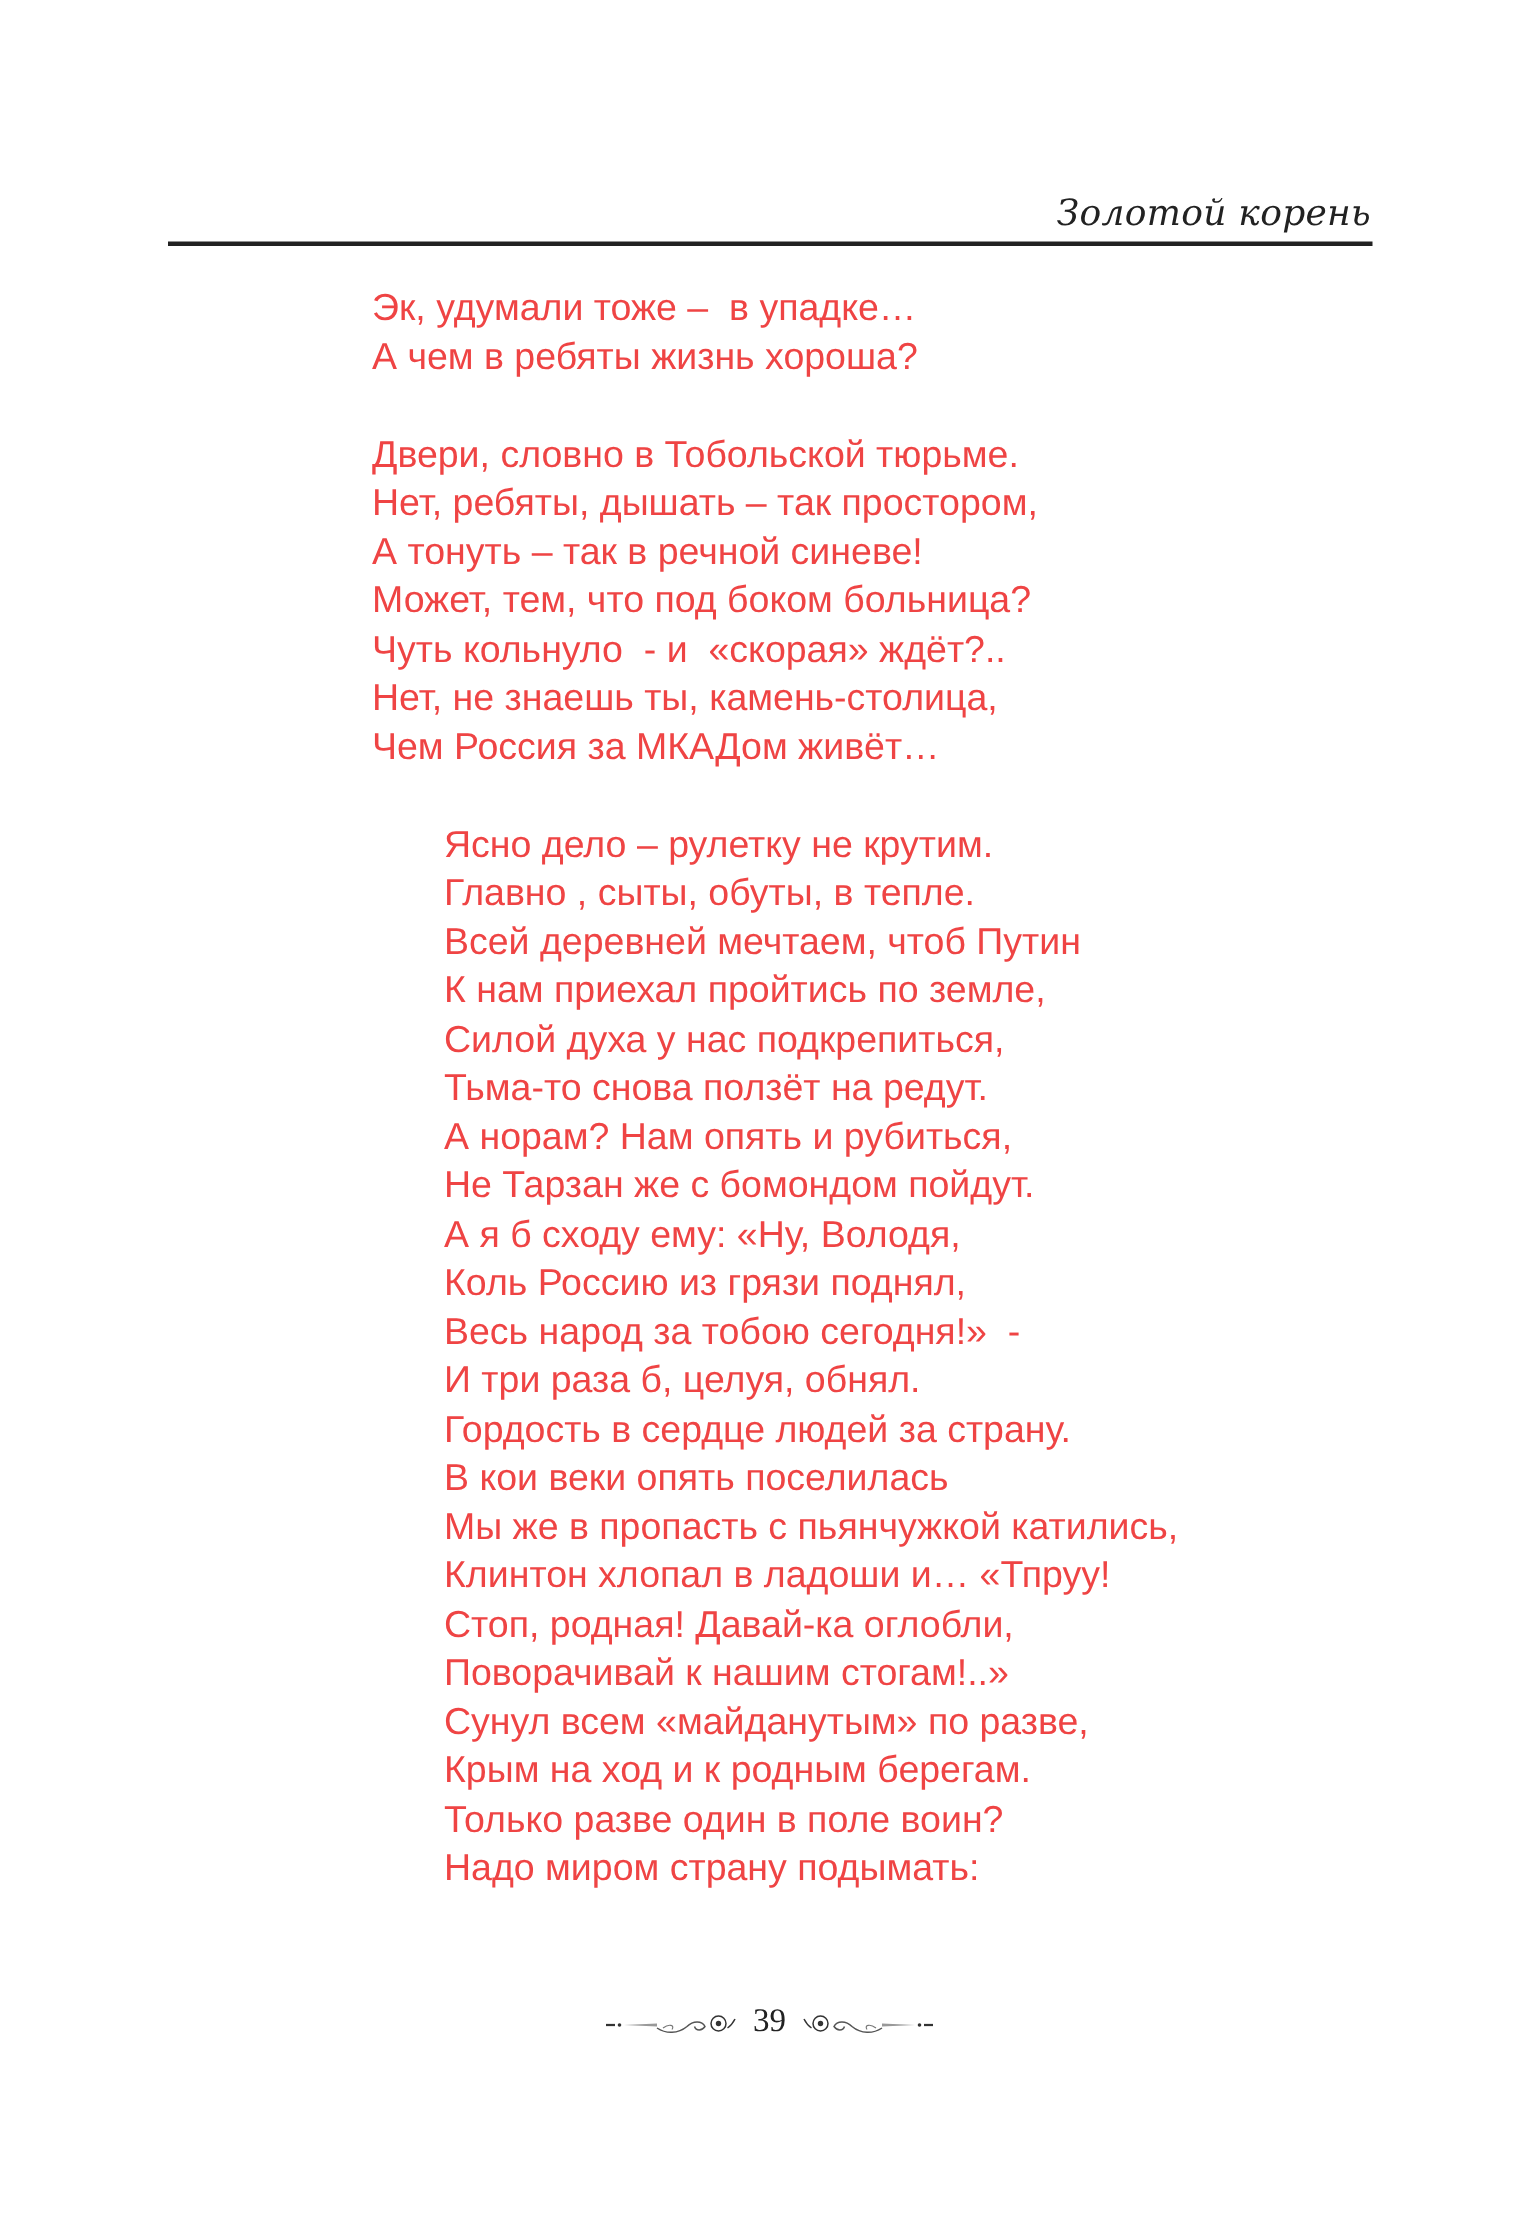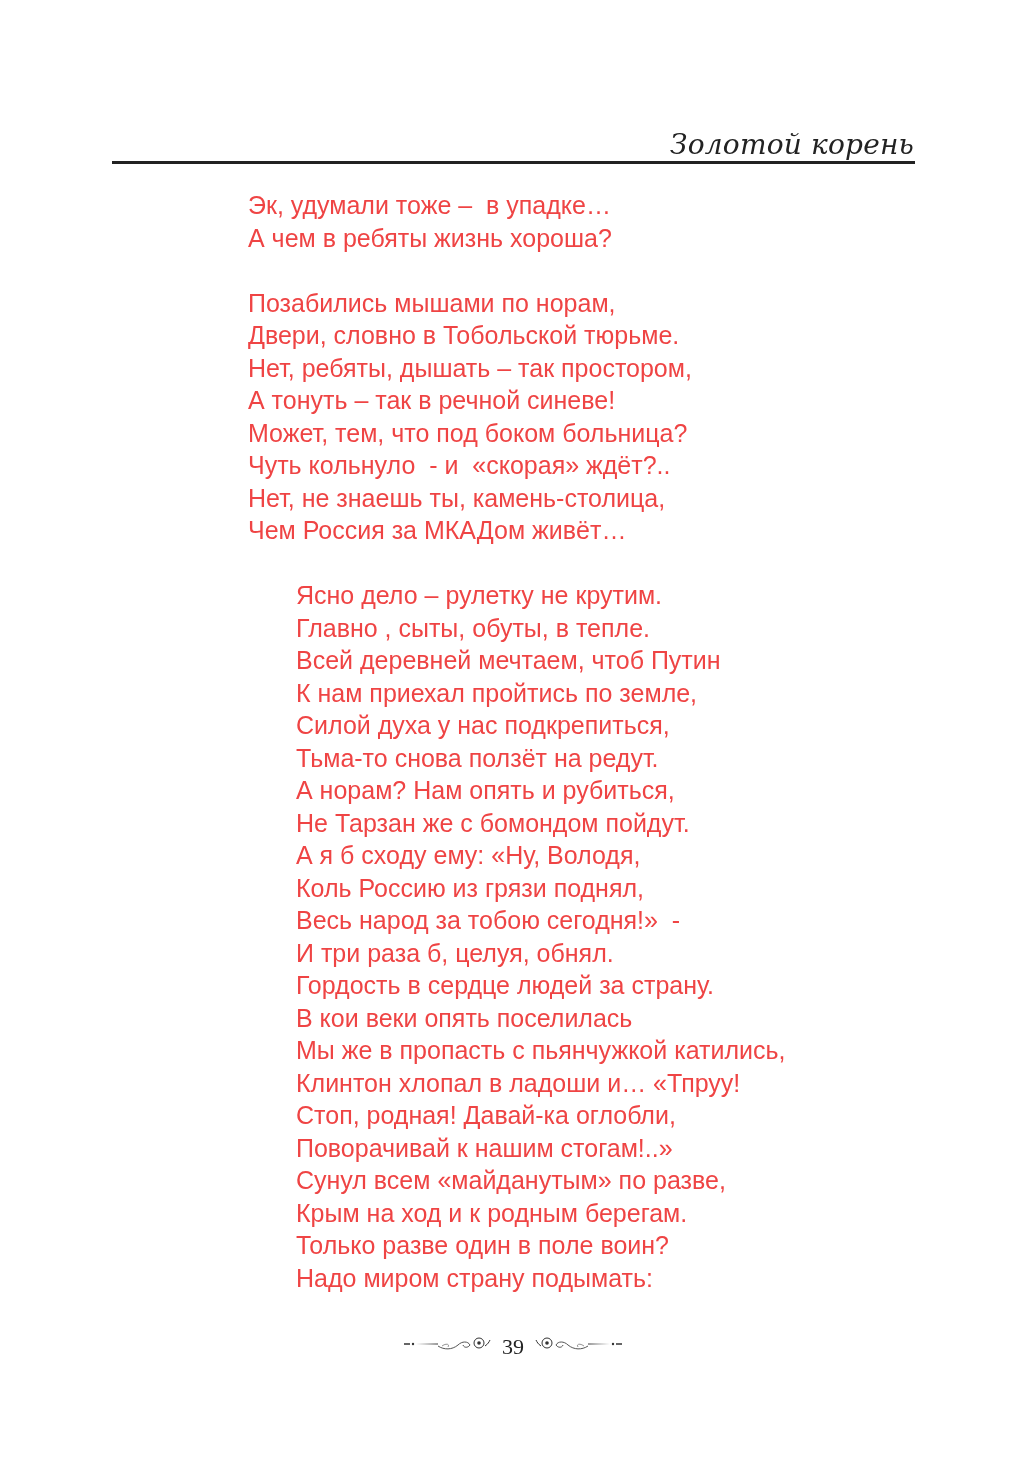--- a/index.html
+++ b/index.html
@@ -13,21 +13,21 @@
       position: relative;
       overflow: hidden;
       color: #1e1e1e;
     }
     .running-header {
       position: absolute;
       right: 112px;
       top: 128px;
       font-family: "DejaVu Serif", "Liberation Serif", serif;
       font-style: italic;
-      font-size: 28px;
+      font-size: 24px;
       color: #222;
       letter-spacing: 0.2px;
     }
     .header-rule {
       position: absolute;
       left: 112px;
       top: 161px;
       width: 803px;
       height: 3px;
       background: #222;
@@ -49,21 +49,21 @@
       display: block;
       white-space: pre;
     }
     .footer {
       position: absolute;
       left: 0;
       width: 1026px;
       top: 1334px;
       display: flex;
       justify-content: center;
-      align-items: flex-start;
+      align-items: flex-end;
       gap: 6px;
     }
     .page-number {
       font-family: "Liberation Serif", "DejaVu Serif", serif;
       font-size: 22px;
       color: #222;
       padding: 0 4px;
     }
     .ornament svg { display: block; }
   </style>
@@ -72,21 +72,20 @@
 
 <div class="running-header">Золотой корень</div>
 <div class="header-rule"></div>
 
 <div class="poem">
   <div class="stanza">
     <span class="line">Эк, удумали тоже –  в упадке…</span>
     <span class="line">А чем в ребяты жизнь хороша?</span>
   </div>
   <div class="stanza">
-    <span class="line">Позабились мышами по норам,</span>
     <span class="line">Двери, словно в Тобольской тюрьме.</span>
     <span class="line">Нет, ребяты, дышать – так простором,</span>
     <span class="line">А тонуть – так в речной синеве!</span>
     <span class="line">Может, тем, что под боком больница?</span>
     <span class="line">Чуть кольнуло  - и  «скорая» ждёт?..</span>
     <span class="line">Нет, не знаешь ты, камень-столица,</span>
     <span class="line">Чем Россия за МКАДом живёт…</span>
   </div>
   <div class="stanza">
     <span class="line">Ясно дело – рулетку не крутим.</span>

